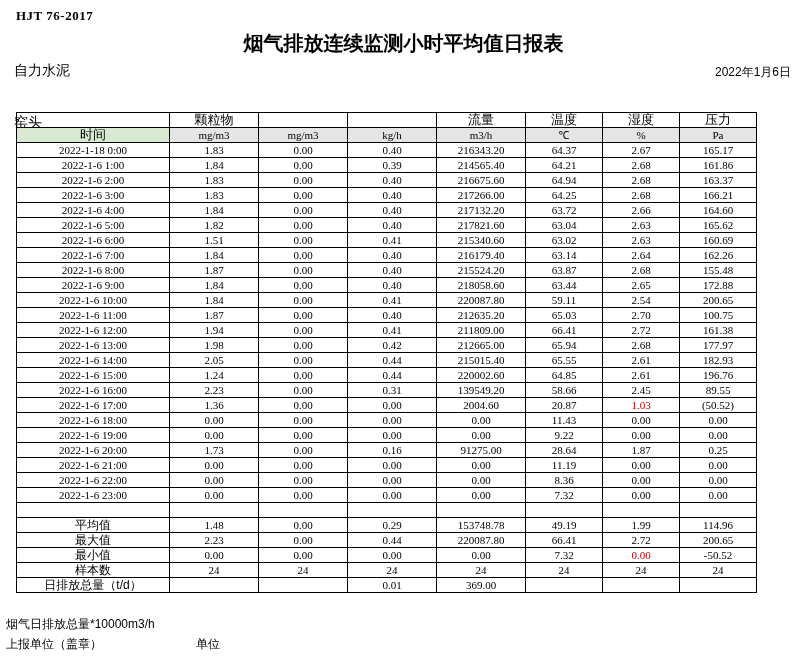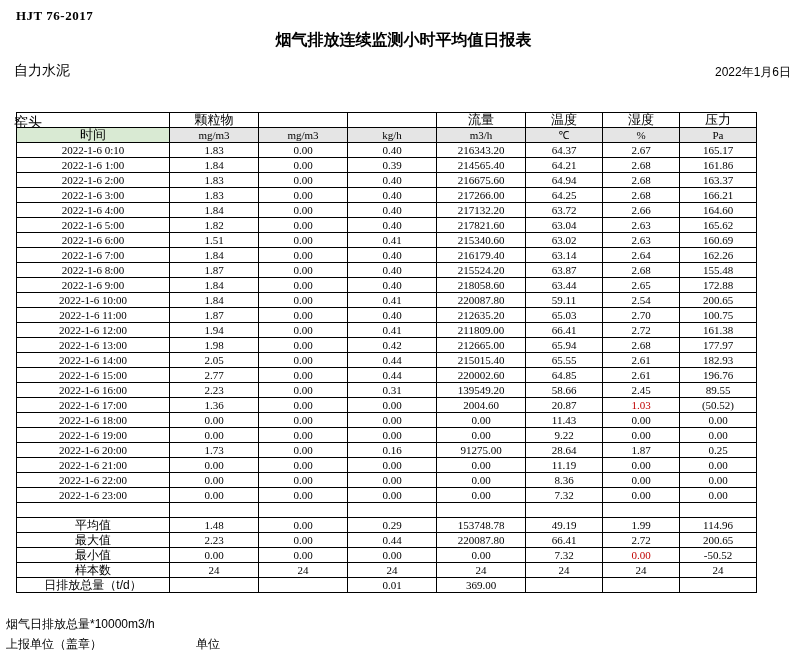--- a/index.html
+++ b/index.html
@@ -30,21 +30,21 @@
     letter-spacing: 0.5px;
   }
   .title {
     position: absolute;
     left: 0;
     top: 30px;
     width: 807px;
     text-align: center;
     font-family: "Liberation Sans", sans-serif;
     font-weight: bold;
-    font-size: 16px;
+    font-size: 20px;
   }
   .company {
     position: absolute;
     left: 14px;
     top: 62px;
     font-size: 14px;
     font-family: "Liberation Sans", sans-serif;
   }
   .workshop {
     position: absolute;
@@ -169,21 +169,21 @@
         <td class="c2 hdr-unit">mg/m3</td>
         <td class="c3 hdr-unit">kg/h</td>
         <td class="c4 hdr-unit">m3/h</td>
         <td class="c5 hdr-unit">℃</td>
         <td class="c6 hdr-unit">%</td>
         <td class="c7 hdr-unit">Pa</td>
       </tr>
     </tbody>
     <tbody id="data-rows">
         <tr>
-          <td class="c0 timecell">2022-1-6 0:10</td>
+          <td class="c0 timecell">2022-1-18 0:00</td>
           <td class="c1">1.83</td>
           <td class="c2">0.00</td>
           <td class="c3">0.40</td>
           <td class="c4">216343.20</td>
           <td class="c5">64.37</td>
           <td class="c6">2.67</td>
           <td class="c7">165.17</td>
         </tr>
         <tr>
           <td class="c0 timecell">2022-1-6 1:00</td>
@@ -320,21 +320,21 @@
           <td class="c1">2.05</td>
           <td class="c2">0.00</td>
           <td class="c3">0.44</td>
           <td class="c4">215015.40</td>
           <td class="c5">65.55</td>
           <td class="c6">2.61</td>
           <td class="c7">182.93</td>
         </tr>
         <tr>
           <td class="c0 timecell">2022-1-6 15:00</td>
-          <td class="c1">2.77</td>
+          <td class="c1">1.24</td>
           <td class="c2">0.00</td>
           <td class="c3">0.44</td>
           <td class="c4">220002.60</td>
           <td class="c5">64.85</td>
           <td class="c6">2.61</td>
           <td class="c7">196.76</td>
         </tr>
         <tr>
           <td class="c0 timecell">2022-1-6 16:00</td>
           <td class="c1">2.23</td>

